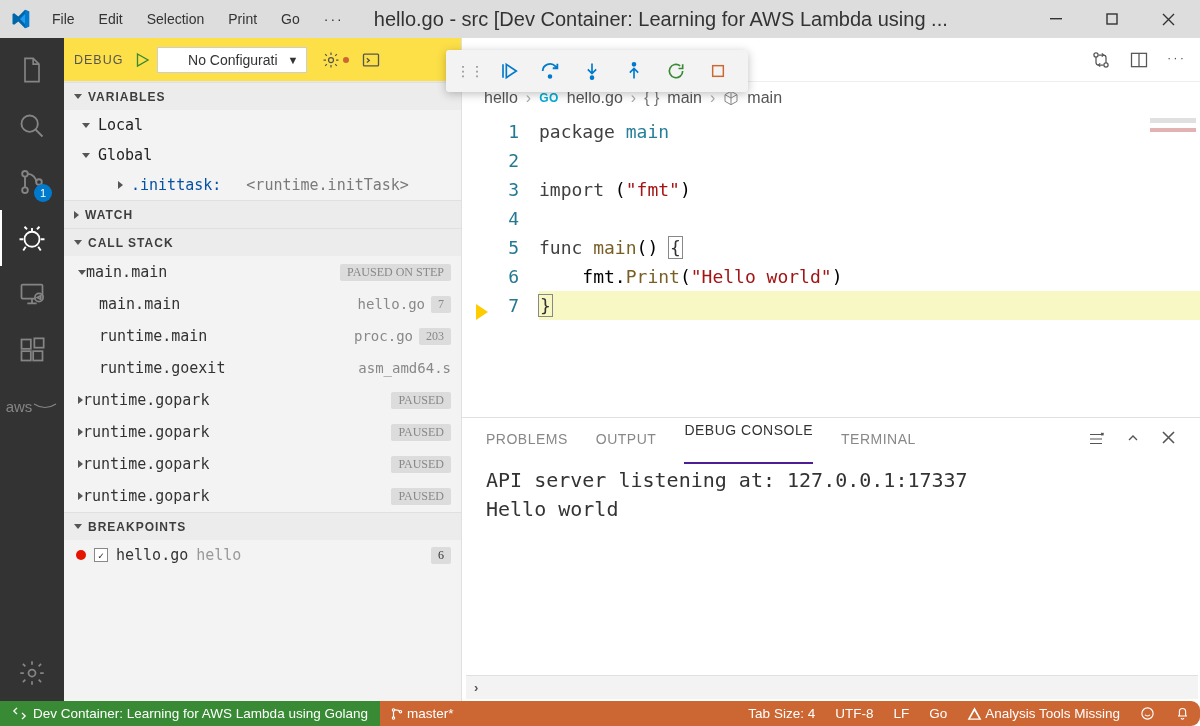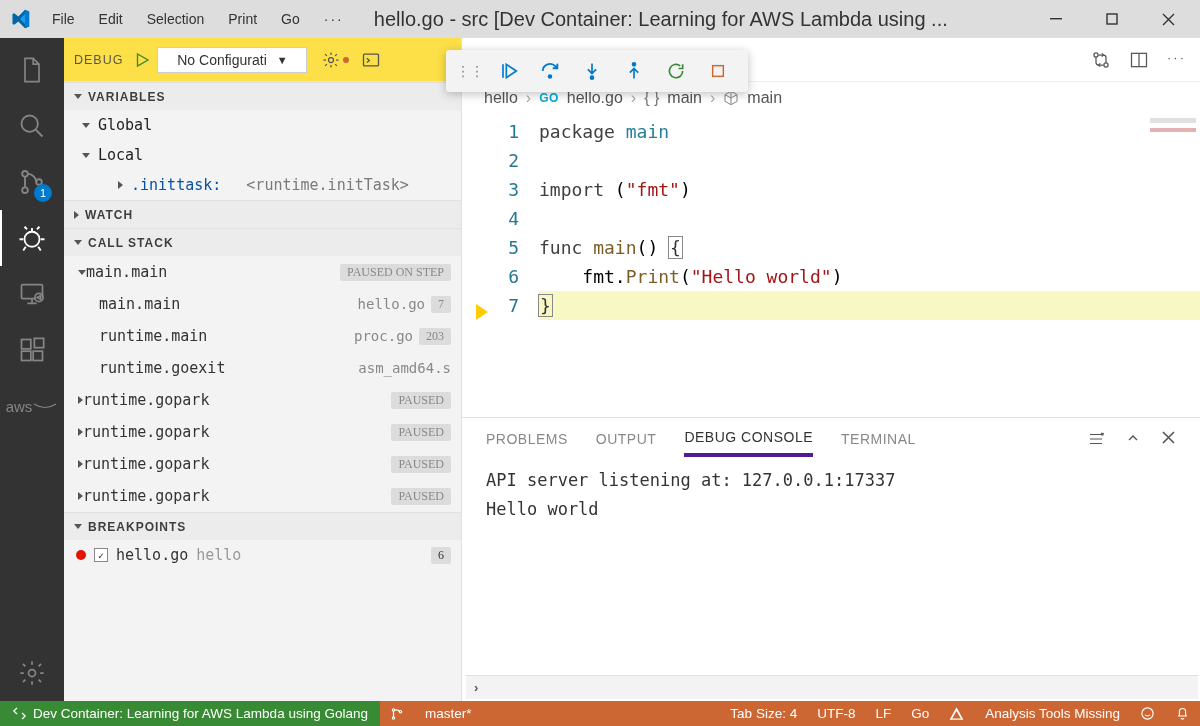--- a/index.html
+++ b/index.html
@@ -90,21 +90,21 @@
     padding:0 10px;
     background:#fde047;
     border-bottom:1px solid #e7e7e7;
   }
   .dbg-label { font-size:12.5px; color:#555; letter-spacing:1px; margin-right:4px;}
   .play { color:#388a34; }
   .config-select{
     border:1px solid #cecece; background:#fff;
     height:26px; display:flex; align-items:center;
     padding:0 8px; font-size:14px; gap:10px;
-    min-width:150px; justify-content:center;
+    min-width:150px; justify-content:flex-end;
   }
   .gear-dot{ display:flex; align-items:center; gap:2px; color:#555;}
   .gear-dot .dot{ width:6px;height:6px;border-radius:50%;background:#cc6633;}
   .dbg-console-icon{color:#555;}
   
   .section-hd{
     height:28px; display:flex; align-items:center;
     padding:0 10px; gap:6px;
     background:#ececec;
     font-size:12px; font-weight:700; letter-spacing:1px; color:#3e3e3e;
@@ -187,38 +187,39 @@
     opacity:0.6;}
   
   .panel{
     height:284px; border-top:1px solid #e0e0e0; display:flex; flex-direction:column;
   }
   .panel-tabs{
     height:42px; display:flex; align-items:center; gap:28px; padding:0 24px;
     color:#888; font-size:14px; letter-spacing:0.5px;
     border-bottom:0;
   }
-  .panel-tabs .ptab.active{ color:#333; border-bottom:4px solid #4c1d95; padding-bottom:8px; margin-bottom:-8px;}
+  .panel-tabs .ptab.active{ color:#333; border-bottom:2px solid #4c1d95; padding-bottom:24px; margin-bottom:-8px;}
   .panel-tabs .pt-right{margin-left:auto; display:flex; gap:20px; color:#555;}
   .panel-body{
     flex:1; padding:6px 24px;
-    font-family:"Consolas",monospace; font-size:17px; line-height:29px;
+    font-family:"Consolas",monospace; font-size:20px; line-height:29px;
     color:#333;
   }
   
   .statusbar{
     height:25px; background:#cc6633;
     color:#fff; display:flex; align-items:center;
     font-size:13.5px;
+    border-radius:9px;
   }
   .sb-remote{
     background:#388a34; height:25px;
     display:flex; align-items:center; gap:6px; padding:0 12px;
   }
-  .sb-item{padding:0 10px; display:flex; align-items:center; gap:21px;justify-content:space-between;}
+  .sb-item{padding:0 10px; display:flex; align-items:center; gap:3px;justify-content:space-between;}
   .sb-spacer{flex:1;}
   svg{display:block;}
   .chev{width:0;height:0;border-left:4px solid transparent;border-right:4px solid transparent;}
   .chev.down{border-top:5px solid #555;}
   .chev.right{border-left:5px solid #555;border-top:4px solid transparent;border-bottom:4px solid transparent;border-right:0;}
 </style>
 </head>
 <body>
 
 <div class="titlebar">
@@ -345,25 +346,25 @@
       </span>
     </div>
 
     <div class="section-hd">
         <span class="chev down"></span>
         <span>VARIABLES</span>
       </div>
     <div class="sec-body">
       <div class="var-row">
           <span class="chev down"></span>
-          <span class="var-key">Global</span>
+          <span class="var-key">Local</span>
         </div>
       <div class="var-row">
           <span class="chev down"></span>
-          <span class="var-key">Local</span>
+          <span class="var-key">Global</span>
         </div>
       <div class="var-row inittask">
         <span class="chev right"></span>
         <span class="k">.inittask:</span>&nbsp;
         <span class="v">&lt;runtime.initTask&gt;</span>
       </div>
     </div>
 
     <div class="section-hd">
         <span class="chev right"></span>

